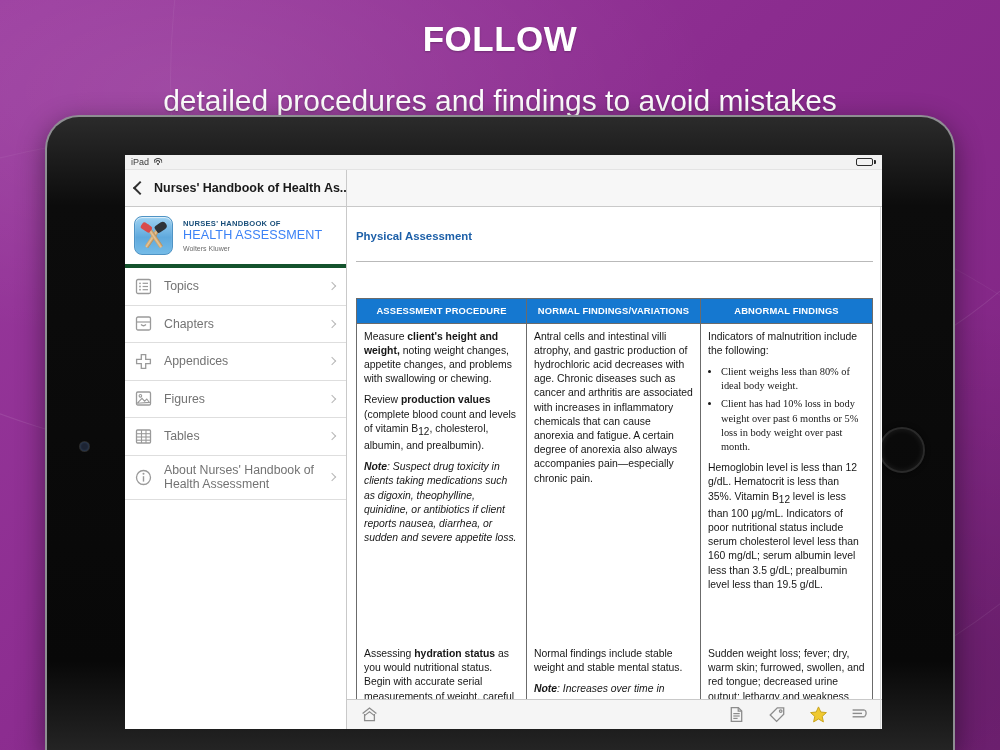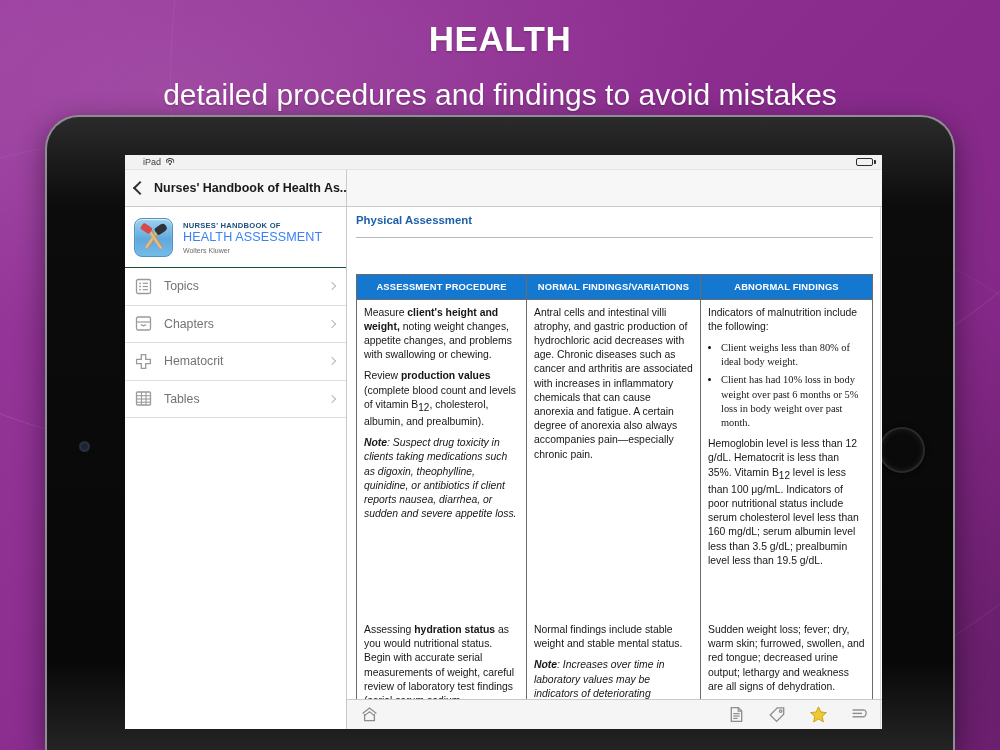--- a/index.html
+++ b/index.html
@@ -25,21 +25,21 @@
   .s3 { width: 1300px; height: 1400px; left: 170px; top: -620px; border-color: rgba(255,255,255,.06); }
   .s4 { width: 1900px; height: 1200px; left: -620px; top: 120px; border-color: rgba(255,255,255,.05); }
 
   
   #headline { position: absolute; left: 0; top: 18px; width: 1000px; text-align: center; }
   #headline .kicker {
     color: #fff; font-size: 35px; font-weight: bold; letter-spacing: .5px;
     line-height: 42px; text-shadow: 0 1px 2px rgba(0,0,0,.25);
   }
   #headline .sub {
-    color: #fff; font-size: 30px; line-height: 40px; margin-top: 15px;
+    color: #fff; font-size: 30px; line-height: 40px; margin-top: 21px;
     text-shadow: 0 1px 2px rgba(0,0,0,.25);
   }
 
   
   #tablet {
     position: absolute; left: 45px; top: 115px; width: 910px; height: 635px;
     background: linear-gradient(180deg,#2b2b2b,#0c0c0c 14%,#080808 86%,#242424);
     border-radius: 34px 34px 0 0;
     border: 2px solid #8e8e92;
     border-bottom: none;
@@ -61,21 +61,21 @@
     position: absolute; left: 78px; top: 38px; width: 757px; height: 574px;
     background: #fff; overflow: hidden; display: flex; flex-direction: column;
   }
   
   #statusbar {
     height: 15px; flex: 0 0 15px; background: #f2f2f2;
     border-bottom: 1px solid #e3e3e3;
     display: flex; align-items: center; justify-content: space-between;
     padding: 0 6px; font-size: 9px; color: #3b3b3b;
   }
-  #statusbar .left { display: flex; align-items: center; gap: 4px; margin-left: 12px; }
+  #statusbar .left { display: flex; align-items: center; gap: 4px; }
   .wifi-ico { display: inline-block; width: 9px; height: 8px; position: relative; }
   .wifi-ico i { position: absolute; left: 50%; transform: translateX(-50%);
     border: 1.1px solid #3b3b3b; border-bottom: none; border-radius: 50% 50% 0 0 / 100% 100% 0 0; }
   .wifi-ico i:nth-child(1) { width: 9px; height: 4.5px; top: 0; }
   .wifi-ico i:nth-child(2) { width: 5.5px; height: 3px; top: 2.2px; }
   .wifi-ico i:nth-child(3) { width: 2px; height: 2px; top: 4.6px; background: #3b3b3b; border-radius: 50%; border: none; }
   .batt { display: inline-flex; align-items: center; }
   .batt .body { width: 17px; height: 8px; border: 1px solid #2c2c2c; border-radius: 2px; padding: 1px; }
   .batt .fill { width: 100%; height: 100%; background: #1b1b1b; border-radius: 1px; }
   .batt .cap { width: 2px; height: 4px; background: #2c2c2c; border-radius: 0 1px 1px 0; margin-left: 1px; }
@@ -120,21 +120,21 @@
   
   #body { flex: 1; display: flex; min-height: 0; }
 
   
   #sidebar {
     width: 222px; flex: 0 0 222px; background: #fff;
     border-right: 1px solid #c9c9c9; display: flex; flex-direction: column;
   }
   #brand {
     display: flex; align-items: center; gap: 10px; padding: 10px 9px;
-    border-bottom: 1px solid #14532d; height: 61px; flex: 0 0 61px;
+    border-bottom: 4px solid #14532d; height: 61px; flex: 0 0 61px;
   }
   #brand-logo {
     width: 39px; height: 39px; flex: 0 0 39px; border-radius: 8px;
     background: linear-gradient(180deg,#9ed2f2,#5fa9dd 55%,#74bbe7);
     border: 1px solid #4f93c4; position: relative; overflow: hidden;
     box-shadow: inset 0 1px 1px rgba(255,255,255,.7);
   }
   #brand-logo .tool {
     position: absolute; left: 50%; top: 50%; width: 4.3px; height: 27px;
     background: linear-gradient(90deg,#c9a06a,#e6c79a 45%,#b98b52);
@@ -167,21 +167,21 @@
   }
   .sico { width: 19px; height: 19px; flex: 0 0 19px; position: relative; color: #9a9a9a; }
   .sico svg { display: block; width: 19px; height: 19px; }
   #sidebar-spacer { flex: 1; background: #fff; }
 
   
   #content { flex: 1; background: #fff; display: flex; flex-direction: column; min-width: 0; position: relative; }
   #content-scroll { flex: 1; overflow: hidden; padding: 7px 9px 0 9px; position: relative; }
   #sect-title {
     font-size: 11.4px; font-weight: bold; color: #1c5fa8;
-    border-bottom: 1px solid #b9b9b9; padding-bottom: 11px; margin-bottom: 6px;
+    border-bottom: 1px solid #b9b9b9; padding-bottom: 19px; margin-bottom: 6px; margin-top: 16px;
   }
   table.asmt { width: 100%; border-collapse: collapse; table-layout: fixed; margin-top: 36px; }
   table.asmt th {
     background: #1578d0; color: #fff; font-size: 9.4px; font-weight: bold;
     letter-spacing: .15px; text-align: center; padding: 6px 4px;
     border: 1px solid #6b6b6b; line-height: 11.5px;
   }
   table.asmt td {
     border-left: 1px solid #6b6b6b; border-right: 1px solid #6b6b6b;
     vertical-align: top; padding: 6px 7px 7px 7px;
@@ -215,21 +215,21 @@
 </head>
 <body>
 
 <div id="stage">
   <div class="swirl s1"></div>
   <div class="swirl s2"></div>
   <div class="swirl s3"></div>
   <div class="swirl s4"></div>
 
   <div id="headline">
-    <div class="kicker">HEALTH</div>
+    <div class="kicker">FOLLOW</div>
     <div class="sub">detailed procedures and findings to avoid mistakes</div>
   </div>
 
   <div id="tablet">
     <div id="camera"></div>
     <div id="home-button"></div>
 
     <div id="screen">
 
       <div id="statusbar">
@@ -299,40 +299,62 @@
             <span class="side-label">Chapters</span>
             <span class="side-chev"></span>
           </div>
 
           <div class="side-item">
             <span class="sico">
               <svg viewBox="0 0 19 19">
                   <path d="M7.3 2.6h4.4v4.7h4.7v4.4h-4.7v4.7H7.3v-4.7H2.6V7.3h4.7z" fill="none" stroke="currentColor" stroke-width="1.3"></path>
                 </svg>
             </span>
-            <span class="side-label">Hematocrit</span>
-            <span class="side-chev"></span>
-          </div>
-
+            <span class="side-label">Appendices</span>
+            <span class="side-chev"></span>
+          </div>
+
+          <div class="side-item">
+            <span class="sico">
+              <svg viewBox="0 0 19 19">
+                  <rect x="2.5" y="3" width="14" height="13" rx="1.3" fill="none" stroke="currentColor" stroke-width="1.3"></rect>
+                  <circle cx="6.4" cy="6.8" r="1.3" fill="none" stroke="currentColor" stroke-width="1.1"></circle>
+                  <path d="M3.4 14.2 8 9.4l2.6 2.8 2.2-2.2 2.6 3.4z" fill="none" stroke="currentColor" stroke-width="1.1"></path>
+                </svg>
+            </span>
+            <span class="side-label">Figures</span>
+            <span class="side-chev"></span>
+          </div>
 
           <div class="side-item">
             <span class="sico">
               <svg viewBox="0 0 19 19">
                   <rect x="2.5" y="3" width="14" height="13" rx="1" fill="none" stroke="currentColor" stroke-width="1.3"></rect>
                   <line x1="2.5" y1="6.7" x2="16.5" y2="6.7" stroke="currentColor" stroke-width="1.1"></line>
                   <line x1="2.5" y1="10" x2="16.5" y2="10" stroke="currentColor" stroke-width="1.1"></line>
                   <line x1="2.5" y1="13.2" x2="16.5" y2="13.2" stroke="currentColor" stroke-width="1.1"></line>
                   <line x1="7.5" y1="3" x2="7.5" y2="16" stroke="currentColor" stroke-width="1.1"></line>
                   <line x1="12" y1="3" x2="12" y2="16" stroke="currentColor" stroke-width="1.1"></line>
                 </svg>
             </span>
             <span class="side-label">Tables</span>
             <span class="side-chev"></span>
           </div>
 
+          <div class="side-item tall">
+            <span class="sico">
+              <svg viewBox="0 0 19 19">
+                  <circle cx="9.5" cy="9.5" r="7" fill="none" stroke="currentColor" stroke-width="1.3"></circle>
+                  <circle cx="9.5" cy="5.8" r="1" fill="currentColor"></circle>
+                  <path d="M9.5 8.2v5.4" stroke="currentColor" stroke-width="1.4" fill="none"></path>
+                </svg>
+            </span>
+            <span class="side-label">About Nurses' Handbook of Health Assessment</span>
+            <span class="side-chev"></span>
+          </div>
 
           <div id="sidebar-spacer"></div>
         </div>
 
         <div id="content">
           <div id="content-scroll">
             <div id="sect-title">Physical Assessment</div>
 
             <table class="asmt">
               <thead>

